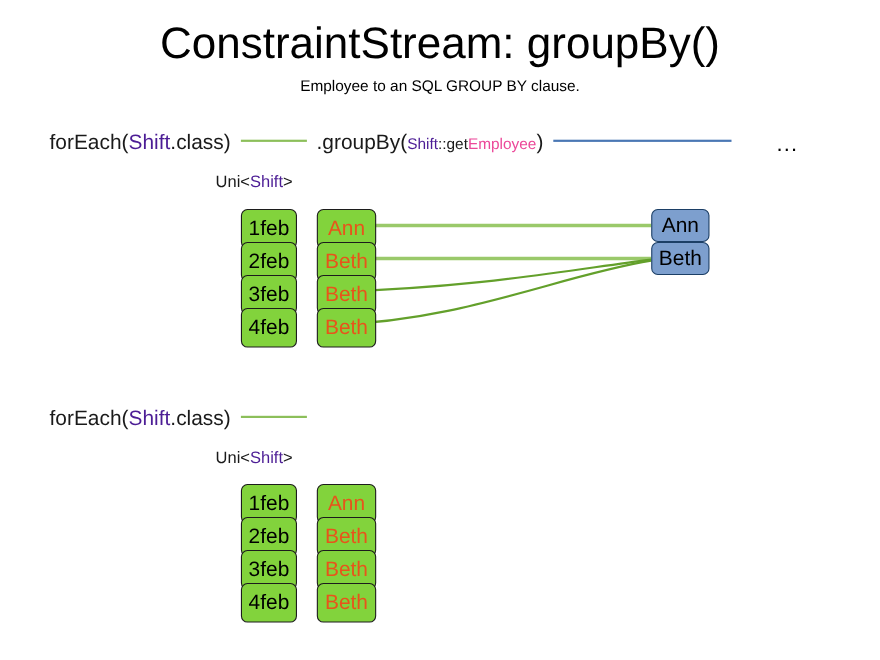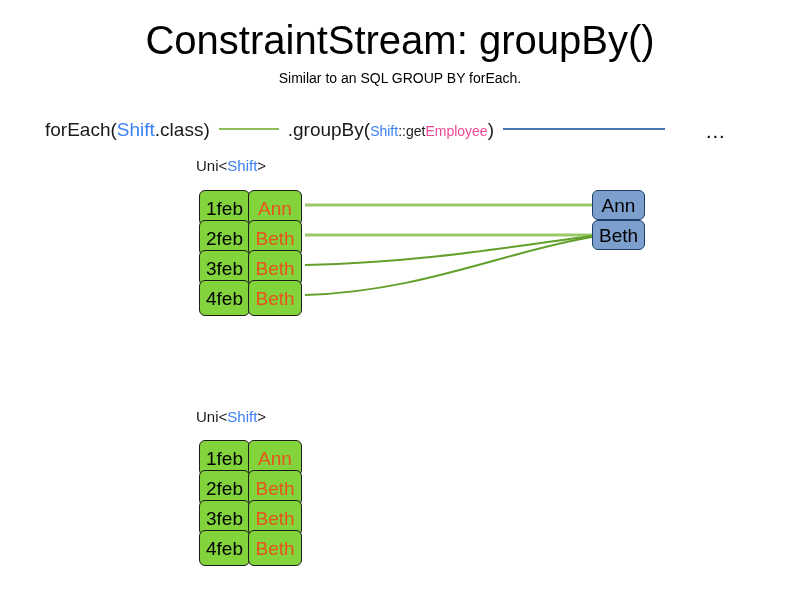--- a/index.html
+++ b/index.html
@@ -50,21 +50,21 @@
   .codeline {
     position: absolute;
     font-size: 19px;
     line-height: 24px;
     white-space: nowrap;
     color: #1a1a1a;
   }
   .code-top   { left: 45px;  top: 118px; }
   .code-bottom{ left: 45px;  top: 369px; }
 
-  .tok-green { color: #3b82f6; }
+  .tok-green { color: #4c1d95; }
   .tok-blue  { color: #ec4899; }
   .tok-dark  { color: #1a1a1a; }
   .tok-small { font-size: 14px; }
 
   .ellipsis {
     position: absolute;
     left: 706px;
     top: 119px;
     font-size: 20px;
     line-height: 24px;
@@ -111,20 +111,21 @@
     box-sizing: border-box;
     height: 36px;
     border: 1.6px solid #1c1c1c;
     border-radius: 6px;
     display: flex;
     align-items: center;
     justify-content: center;
     font-size: 19px;
     line-height: 19px;
     background: #82d33c;
+    margin-left: 20px;
   }
   .cell-date {
     width: 51px;
     color: #000000;
     margin-right: -2px;
   }
   .cell-name {
     width: 54px;
     color: #e8541b;
   }
@@ -159,21 +160,21 @@
     height: 600px;
     pointer-events: none;
   }
 </style>
 </head>
 <body>
 
 <div class="slide">
 
   <div class="title">ConstraintStream: groupBy()</div>
-  <div class="subtitle">Similar to an SQL GROUP BY forEach.</div>
+  <div class="subtitle">Employee to an SQL GROUP BY clause.</div>
 
   <div class="codeline code-top">
     <span class="tok-dark">forEach(</span><span class="tok-green">Shift</span><span class="tok-dark">.class)</span><span class="rule rule-green-short"></span><span class="tok-dark">.groupBy(</span><span class="tok-green tok-small">Shift</span><span class="tok-dark tok-small">::get</span><span class="tok-blue tok-small">Employee</span><span class="tok-dark">)</span><span class="rule rule-blue-long"></span>
   </div>
   <div class="ellipsis">...</div>
 
   <div class="typelabel label-shift-top">
     <span class="tok-dark">Uni&lt;</span><span class="tok-green">Shift</span><span class="tok-dark">&gt;</span>
   </div>
 
@@ -210,20 +211,23 @@
 
   <div class="emp-table">
     <div class="emp-row">
       <div class="emp-cell">Ann</div>
     </div>
     <div class="emp-row">
       <div class="emp-cell">Beth</div>
     </div>
   </div>
 
+  <div class="codeline code-bottom">
+    <span class="tok-dark">forEach(</span><span class="tok-green">Shift</span><span class="tok-dark">.class)</span><span class="rule rule-green-short"></span>
+  </div>
 
   <div class="typelabel label-shift-bot">
     <span class="tok-dark">Uni&lt;</span><span class="tok-green">Shift</span><span class="tok-dark">&gt;</span>
   </div>
 
   <div class="tuple-table tuple-bot">
     <div class="tuple-row">
       <div class="cell cell-date">1feb</div>
       <div class="cell cell-name">Ann</div>
     </div>

